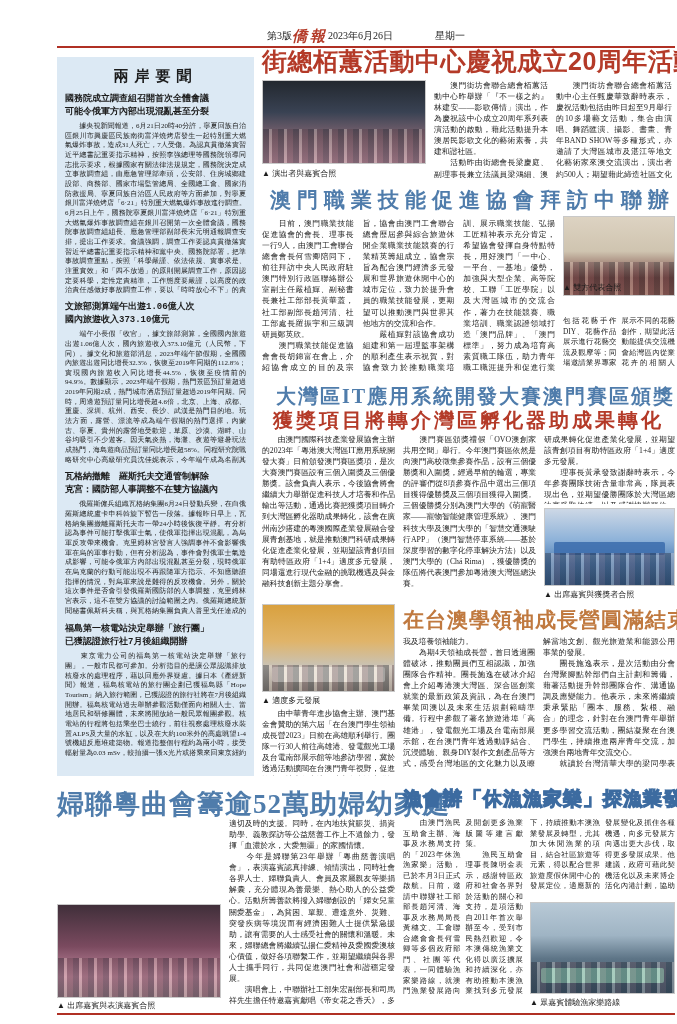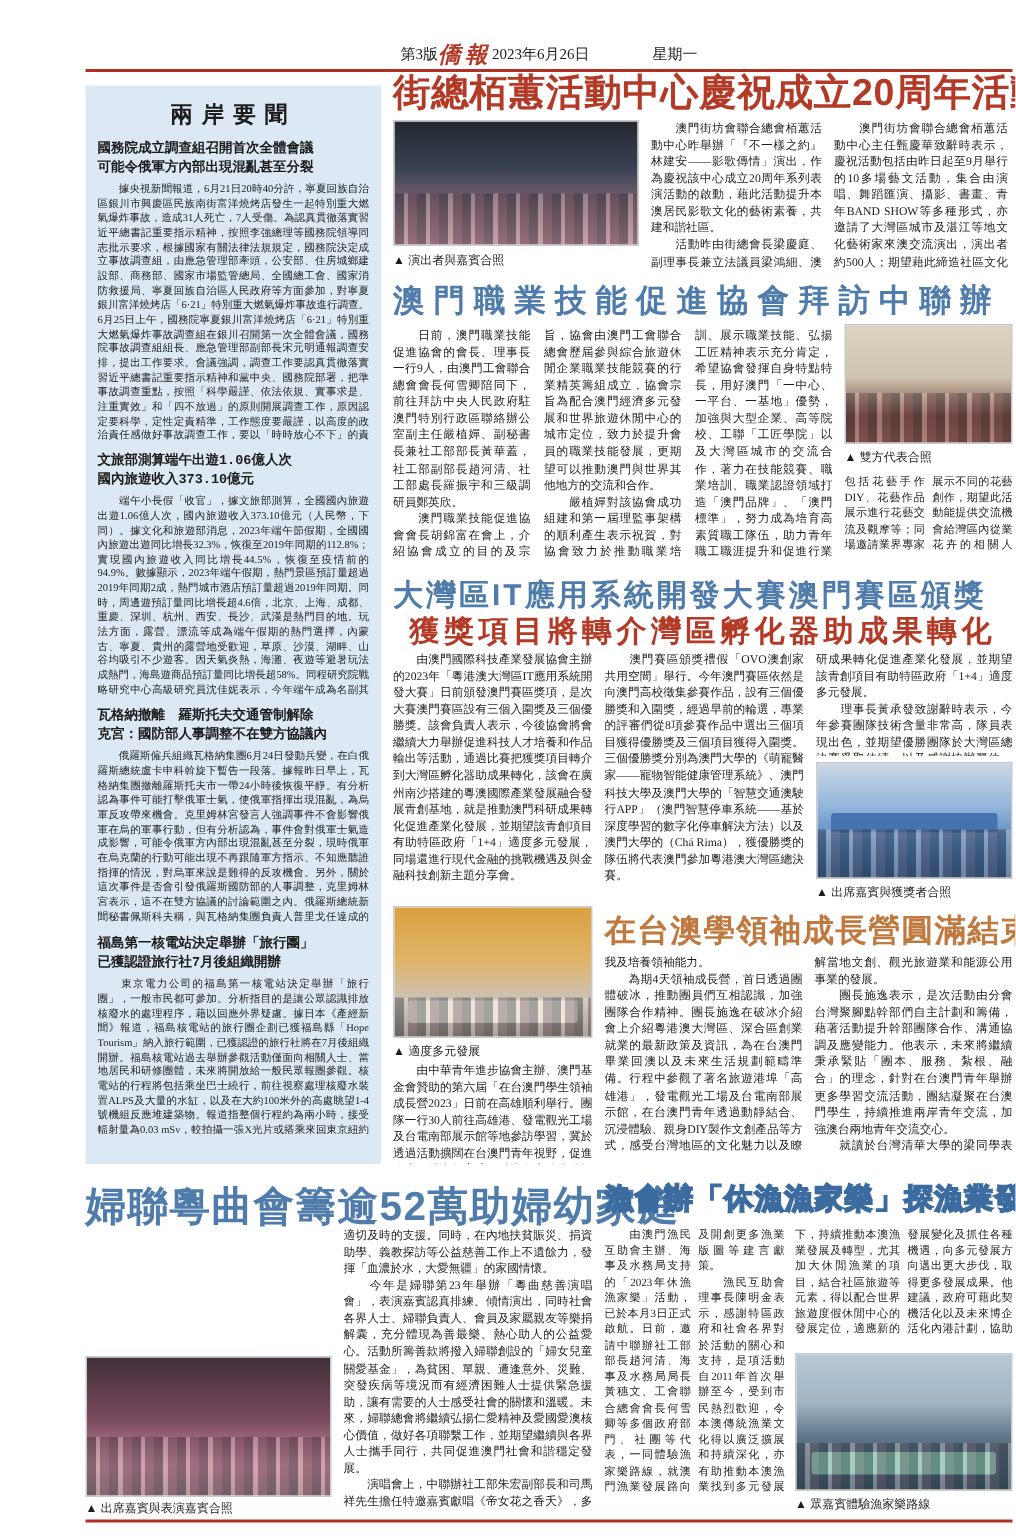--- a/index.html
+++ b/index.html
@@ -29,21 +29,21 @@
   .ltitle{font-family:Liberation Mono, monospace;font-weight:bold;font-size:9px;line-height:1.45;margin-bottom:3px}
   .lbody{font-size:7px;line-height:1.38;text-align:justify;white-space:pre-line;overflow:hidden;margin-bottom:7px}
   .lbody.h1{height:172px}
   .lbody.h2{height:134px}
   .lbody.h3{height:116px}
   .lbody.h4{height:104px}
 
   
   .abs{position:absolute}
   .headline-red{font-family:"Liberation Sans",sans-serif;font-weight:900;color:var(--c-red);text-align:center;white-space:nowrap}
-  .headline-blue{font-family:Liberation Sans, sans-serif;font-weight:900;color:var(--c-blue);text-align:left;white-space:nowrap}
+  .headline-blue{font-family:Liberation Serif, serif;font-weight:900;color:var(--c-blue);text-align:right;white-space:nowrap}
   .headline-orange{font-family:"Liberation Sans",sans-serif;font-weight:900;color:var(--c-orange);text-align:center;white-space:nowrap}
   .headline-outline{font-family:"Liberation Sans",sans-serif;font-weight:900;text-align:center;white-space:nowrap;
     color:#d9e7f3;-webkit-text-stroke:1.2px #3c6ba0;text-shadow:0 0 0 #3c6ba0}
   .body-txt{font-size:7.8px;line-height:1.42;text-align:justify;white-space:pre-line;overflow:hidden}
   .cols2{column-count:2;column-gap:8px;column-fill:auto}
   .cols3{column-count:3;column-gap:9px;column-fill:auto}
   .cols2n{column-count:2;column-gap:5px;column-fill:auto;font-size:7.4px}
   .caption{font-family:"Liberation Sans",sans-serif;font-weight:normal;font-size:8px;white-space:nowrap;overflow:hidden}
 
   
@@ -112,21 +112,21 @@
   <div class="abs body-txt" style="left:556px;top:80px;width:116px;height:100px">　　澳門街坊會聯合總會栢蕙活動中心主任甄慶華致辭時表示，慶祝活動包括由昨日起至9月舉行的10多場藝文活動，集合由演唱、舞蹈匯演、攝影、書畫、青年BAND SHOW等多種形式，亦邀請了大灣區城市及湛江等地文化藝術家來澳交流演出，演出者約500人；期望藉此締造社區文化體驗、探索、文化交流等的互動平台，促進文化交流。</div>
 
   <div class="abs headline-blue" style="left:262px;top:186px;width:413px;font-size:21px;letter-spacing:6px">澳門職業技能促進協會拜訪中聯辦</div>
   <div class="abs body-txt cols3" style="left:262px;top:218px;width:293px;height:160px">　　日前，澳門職業技能促進協會的會長、理事長一行9人，由澳門工會聯合總會會長何雪卿陪同下，前往拜訪中央人民政府駐澳門特別行政區聯絡辦公室副主任嚴植嬋、副秘書長兼社工部部長黃華蓋，社工部副部長趙河清、社工部處長羅振宇和三級調研員鄭英欣。
 　　澳門職業技能促進協會會長胡錦富在會上，介紹協會成立的目的及宗旨，協會由澳門工會聯合總會歷屆參與綜合旅遊休閒企業職業技能競賽的行業精英籌組成立，協會宗旨為配合澳門經濟多元發展和世界旅遊休閒中心的城市定位，致力於提升會員的職業技能發展，更期望可以推動澳門與世界其他地方的交流和合作。
 　　嚴植嬋對該協會成功組建和第一屆理監事架構的順利產生表示祝賀，對協會致力於推動職業培訓、展示職業技能、弘揚工匠精神表示充分肯定，希望協會發揮自身特點特長，用好澳門「一中心、一平台、一基地」優勢，加強與大型企業、高等院校、工聯「工匠學院」以及大灣區城市的交流合作，著力在技能競賽、職業培訓、職業認證領域打造「澳門品牌」、「澳門標準」，努力成為培育高素質職工隊伍，助力青年職工職涯提升和促進行業企業高質量發展的重要平台，為澳門經濟適度多元發展和「一國兩制」成功實踐行穩致遠培育儲備更多高技能人才。
 　　此外，協會理事長廖麗萍亦向嚴植嬋介紹未來下半年的工作安排，如花藝展演活動，該活動內容</div>
   <div class="photo ph-b" style="left:563px;top:216px;width:112px;height:80px">
     <div class="crowd"></div>
   </div>
-  <div class="abs caption" style="left:563px;top:299px;width:112px">▲ 雙方代表合照</div>
+  <div class="abs caption" style="left:563px;top:282px;width:112px">▲ 雙方代表合照</div>
   <div class="abs body-txt cols2n" style="left:563px;top:316px;width:112px;height:60px">包括花藝手作DIY、花藝作品展示進行花藝交流及觀摩等；同場邀請業界專家展示不同的花藝創作，期望此活動能提供交流機會給灣區內從業花卉的相關人員。廖麗萍接受嚴植嬋的建議，未來會為各行各業努力打造好「澳門品牌」、「澳門標準」為己任，期望可利用澳門在各方面的優勢帶動大灣區乃至全國的職業技能進一步與世界接軌。</div>
 
   <div class="abs headline-blue" style="left:262px;top:383px;width:413px;font-size:20px;letter-spacing:2px">大灣區IT應用系統開發大賽澳門賽區頒獎</div>
   <div class="abs headline-red" style="left:262px;top:407px;width:413px;font-size:20px;letter-spacing:3px">獲獎項目將轉介灣區孵化器助成果轉化</div>
   <div class="abs body-txt cols2" style="left:262px;top:434px;width:274px;height:164px">　　由澳門國際科技產業發展協會主辦的2023年「粵港澳大灣區IT應用系統開發大賽」日前頒發澳門賽區獎項，是次大賽澳門賽區設有三個入圍獎及三個優勝獎。該會負責人表示，今後協會將會繼續大力舉辦促進科技人才培養和作品輸出等活動，通過比賽把獲獎項目轉介到大灣區孵化器助成果轉化，該會在廣州南沙搭建的粵澳國際產業發展融合發展青創基地，就是推動澳門科研成果轉化促進產業化發展，並期望該青創項目有助特區政府「1+4」適度多元發展，同場還進行現代金融的挑戰機遇及與金融科技創新主題分享會。
 　　澳門賽區頒獎禮假「OVO澳創家共用空間」舉行。今年澳門賽區依然是向澳門高校徵集參賽作品，設有三個優勝獎和入圍獎，經過早前的輪選，專業的評審們從8項參賽作品中選出三個項目獲得優勝獎及三個項目獲得入圍獎。三個優勝獎分別為澳門大學的《萌寵醫家——寵物智能健康管理系統》、澳門科技大學及澳門大學的「智慧交通澳駛行APP」（澳門智慧停車系統——基於深度學習的數字化停車解決方法）以及澳門大學的（Chá Rima），獲優勝獎的隊伍將代表澳門參加粵港澳大灣區總決賽。
 　　會長李彩紅表示，參賽項目一年比一年優質，可塑性越來越高，充分發揮產學研互補優勢，本次參賽項目具有較大的可行性，大賽目的期望參賽者在比賽中提升技能、加強交流、增長見識、促進發展。今後協會將會繼續大力舉辦促進科技人才培養和作品輸出等活動，通過比賽把獲獎項目轉介到大灣區孵化器助成果轉化，該會在廣州南沙搭建的粵澳國際產業發展融合發展青創基地，就是推動澳門科</div>
   <div class="abs body-txt" style="left:544px;top:434px;width:131px;height:70px">研成果轉化促進產業化發展，並期望該青創項目有助特區政府「1+4」適度多元發展。
 　　理事長黃承發致謝辭時表示，今年參賽團隊技術含量非常高，隊員表現出色，並期望優勝團隊於大灣區總決賽爭取佳績，以及感謝協辦單位、支持單位、各大銀行贊助商、評委以及參賽團隊，他還簡單介紹是次參賽項目、及第七屆賽事獲獎名單。</div>
   <div class="photo ph-c" style="left:544px;top:508px;width:131px;height:78px">

